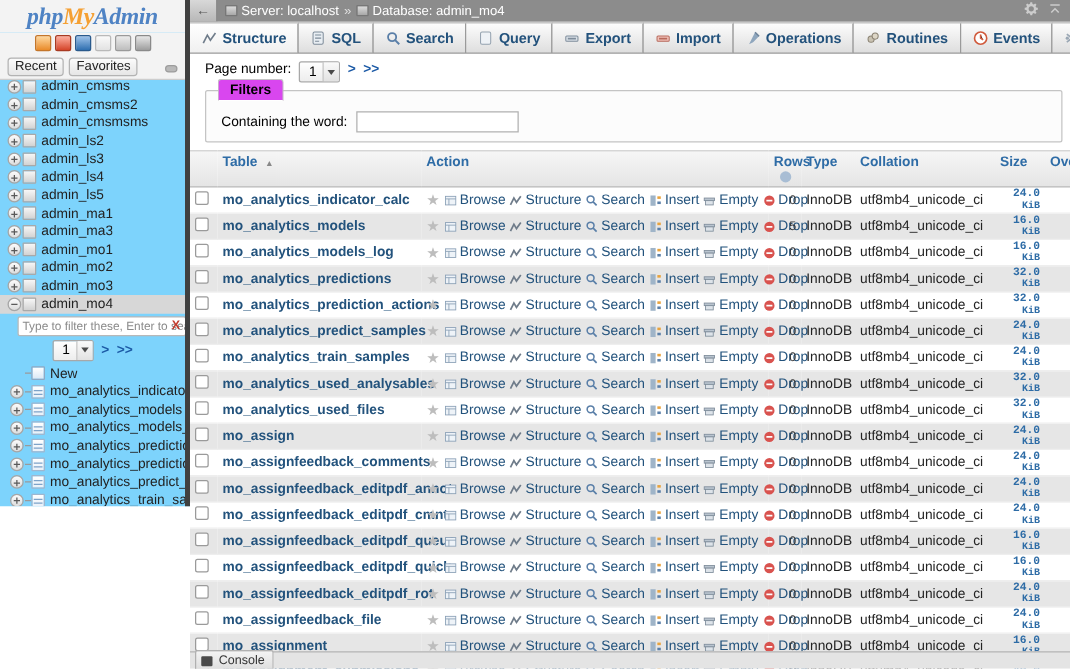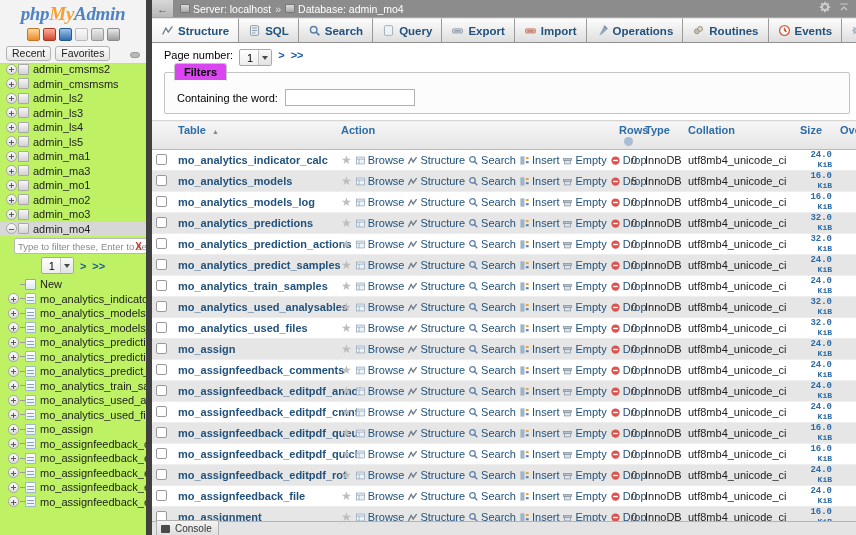--- a/index.html
+++ b/index.html
@@ -9,23 +9,23 @@
     overflow: hidden;
     font-family: "Liberation Sans", sans-serif;
     font-size: 11px;
     color: #000;
     background: #fff;
   }
   #app { position: relative; width: 856px; height: 535px; overflow: hidden; }
 
   
   #sidebar {
-    position: absolute; left: 0; top: 0; width: 152px; height: 535px;
-    background: #bef264;
-    border-right: 6px solid #404040;
+    position: absolute; left: 0; top: 0; width: 152px; height: 405px;
+    background: #7dd3fc;
+    border-right: 4px solid #404040;
     overflow: hidden;
   }
   #pma-logo {
     text-align: center; padding: 3px 0 1px 0;
     background: #f3f3f3;
   }
   #pma-logo .logo-text {
     font-family: "Liberation Serif", serif;
     font-style: italic; font-weight: bold; font-size: 19px;
     letter-spacing: -0.3px;
@@ -280,20 +280,25 @@
     </div>
 
     <div id="recent-fav">
       <span class="pill">Recent</span>
       <span class="pill">Favorites</span>
     </div>
     <div id="sb-handle"></div>
 
     <div id="db-tree">
       <div id="db-list">
+          <div class="tree-row">
+            <span class="tog plus"></span>
+            <span class="dbico"></span>
+            <span class="tree-label">admin_cmsms</span>
+          </div>
           <div class="tree-row">
             <span class="tog plus"></span>
             <span class="dbico"></span>
             <span class="tree-label">admin_cmsms2</span>
           </div>
           <div class="tree-row">
             <span class="tog plus"></span>
             <span class="dbico"></span>
             <span class="tree-label">admin_cmsmsms</span>
           </div>

